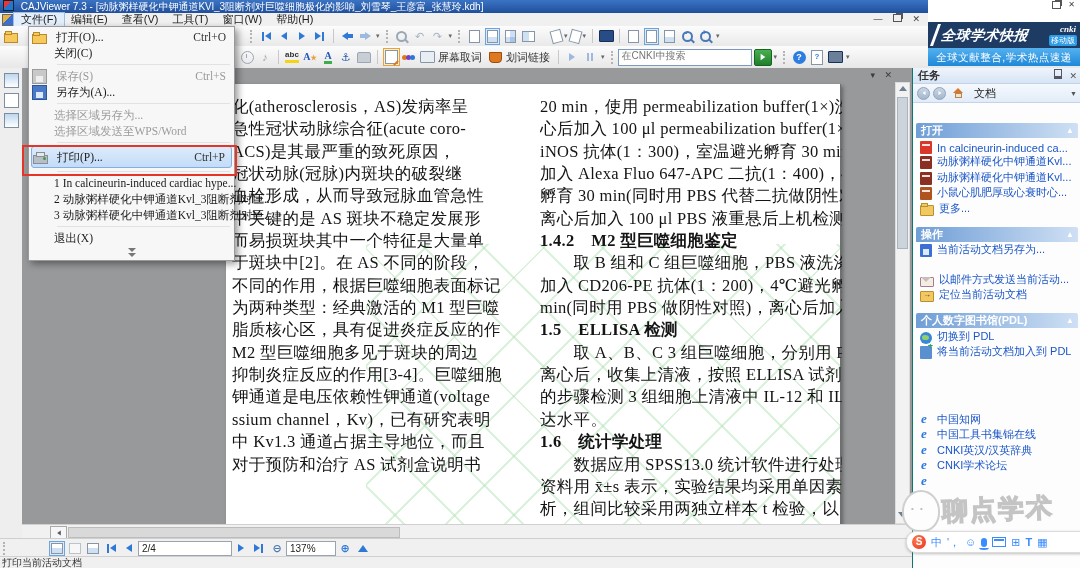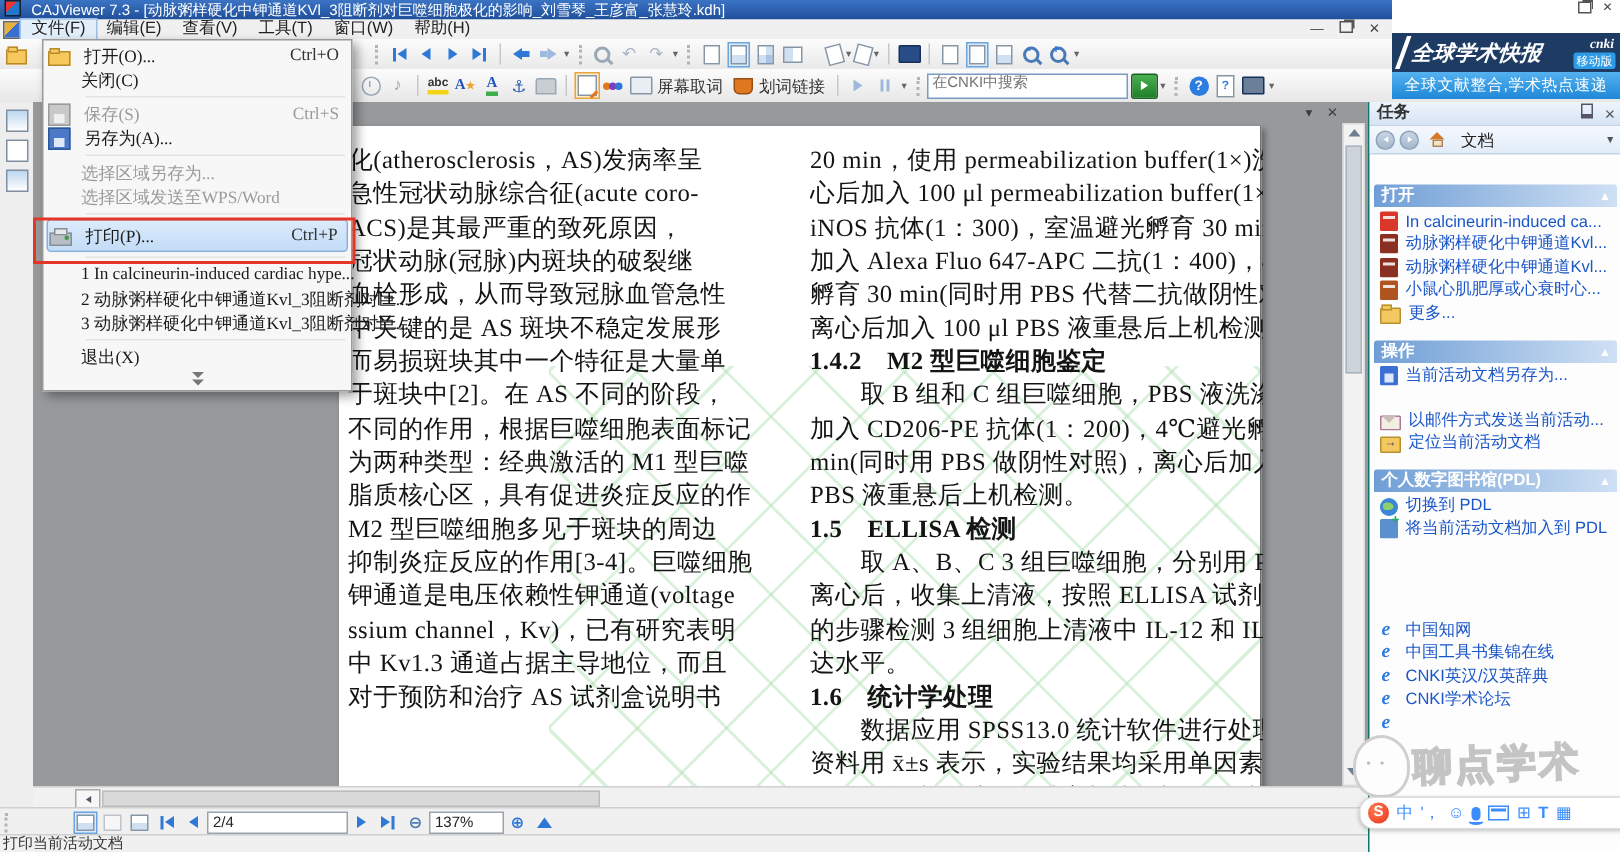--- a/index.html
+++ b/index.html
@@ -420,21 +420,20 @@
           <div class="doc-line">20 min，使用 permeabilization buffer(1×)洗涤、离</div>
           <div class="doc-line">心后加入 100 μl permeabilization buffer(1×)及</div>
           <div class="doc-line">iNOS 抗体(1：300)，室温避光孵育 30 min，离心后</div>
           <div class="doc-line">加入 Alexa Fluo 647-APC 二抗(1：400)，4℃避光</div>
           <div class="doc-line">孵育 30 min(同时用 PBS 代替二抗做阴性对照)，</div>
           <div class="doc-line">离心后加入 100 μl PBS 液重悬后上机检测。</div>
           <div class="doc-line b">1.4.2　M2 型巨噬细胞鉴定</div>
           <div class="doc-line">　　取 B 组和 C 组巨噬细胞，PBS 液洗涤、离心后</div>
           <div class="doc-line">加入 CD206-PE 抗体(1：200)，4℃避光孵育 30</div>
           <div class="doc-line">min(同时用 PBS 做阴性对照)，离心后加入 100 μl</div>
-          <div class="doc-line">PBS 液重悬后上机检测。</div>
           <div class="doc-line b">1.5　ELLISA 检测</div>
           <div class="doc-line">　　取 A、B、C 3 组巨噬细胞，分别用 PBS 液洗涤、</div>
           <div class="doc-line">离心后，收集上清液，按照 ELLISA 试剂盒说明书</div>
           <div class="doc-line">的步骤检测 3 组细胞上清液中 IL-12 和 IL-10 的表</div>
           <div class="doc-line">达水平。</div>
           <div class="doc-line b">1.6　统计学处理</div>
           <div class="doc-line">　　数据应用 SPSS13.0 统计软件进行处理，计量</div>
           <div class="doc-line">资料用 x̄±s 表示，实验结果均采用单因素方差分</div>
           <div class="doc-line">析，组间比较采用两独立样本 t 检验，以 P&lt;0.05</div>
         </div>

